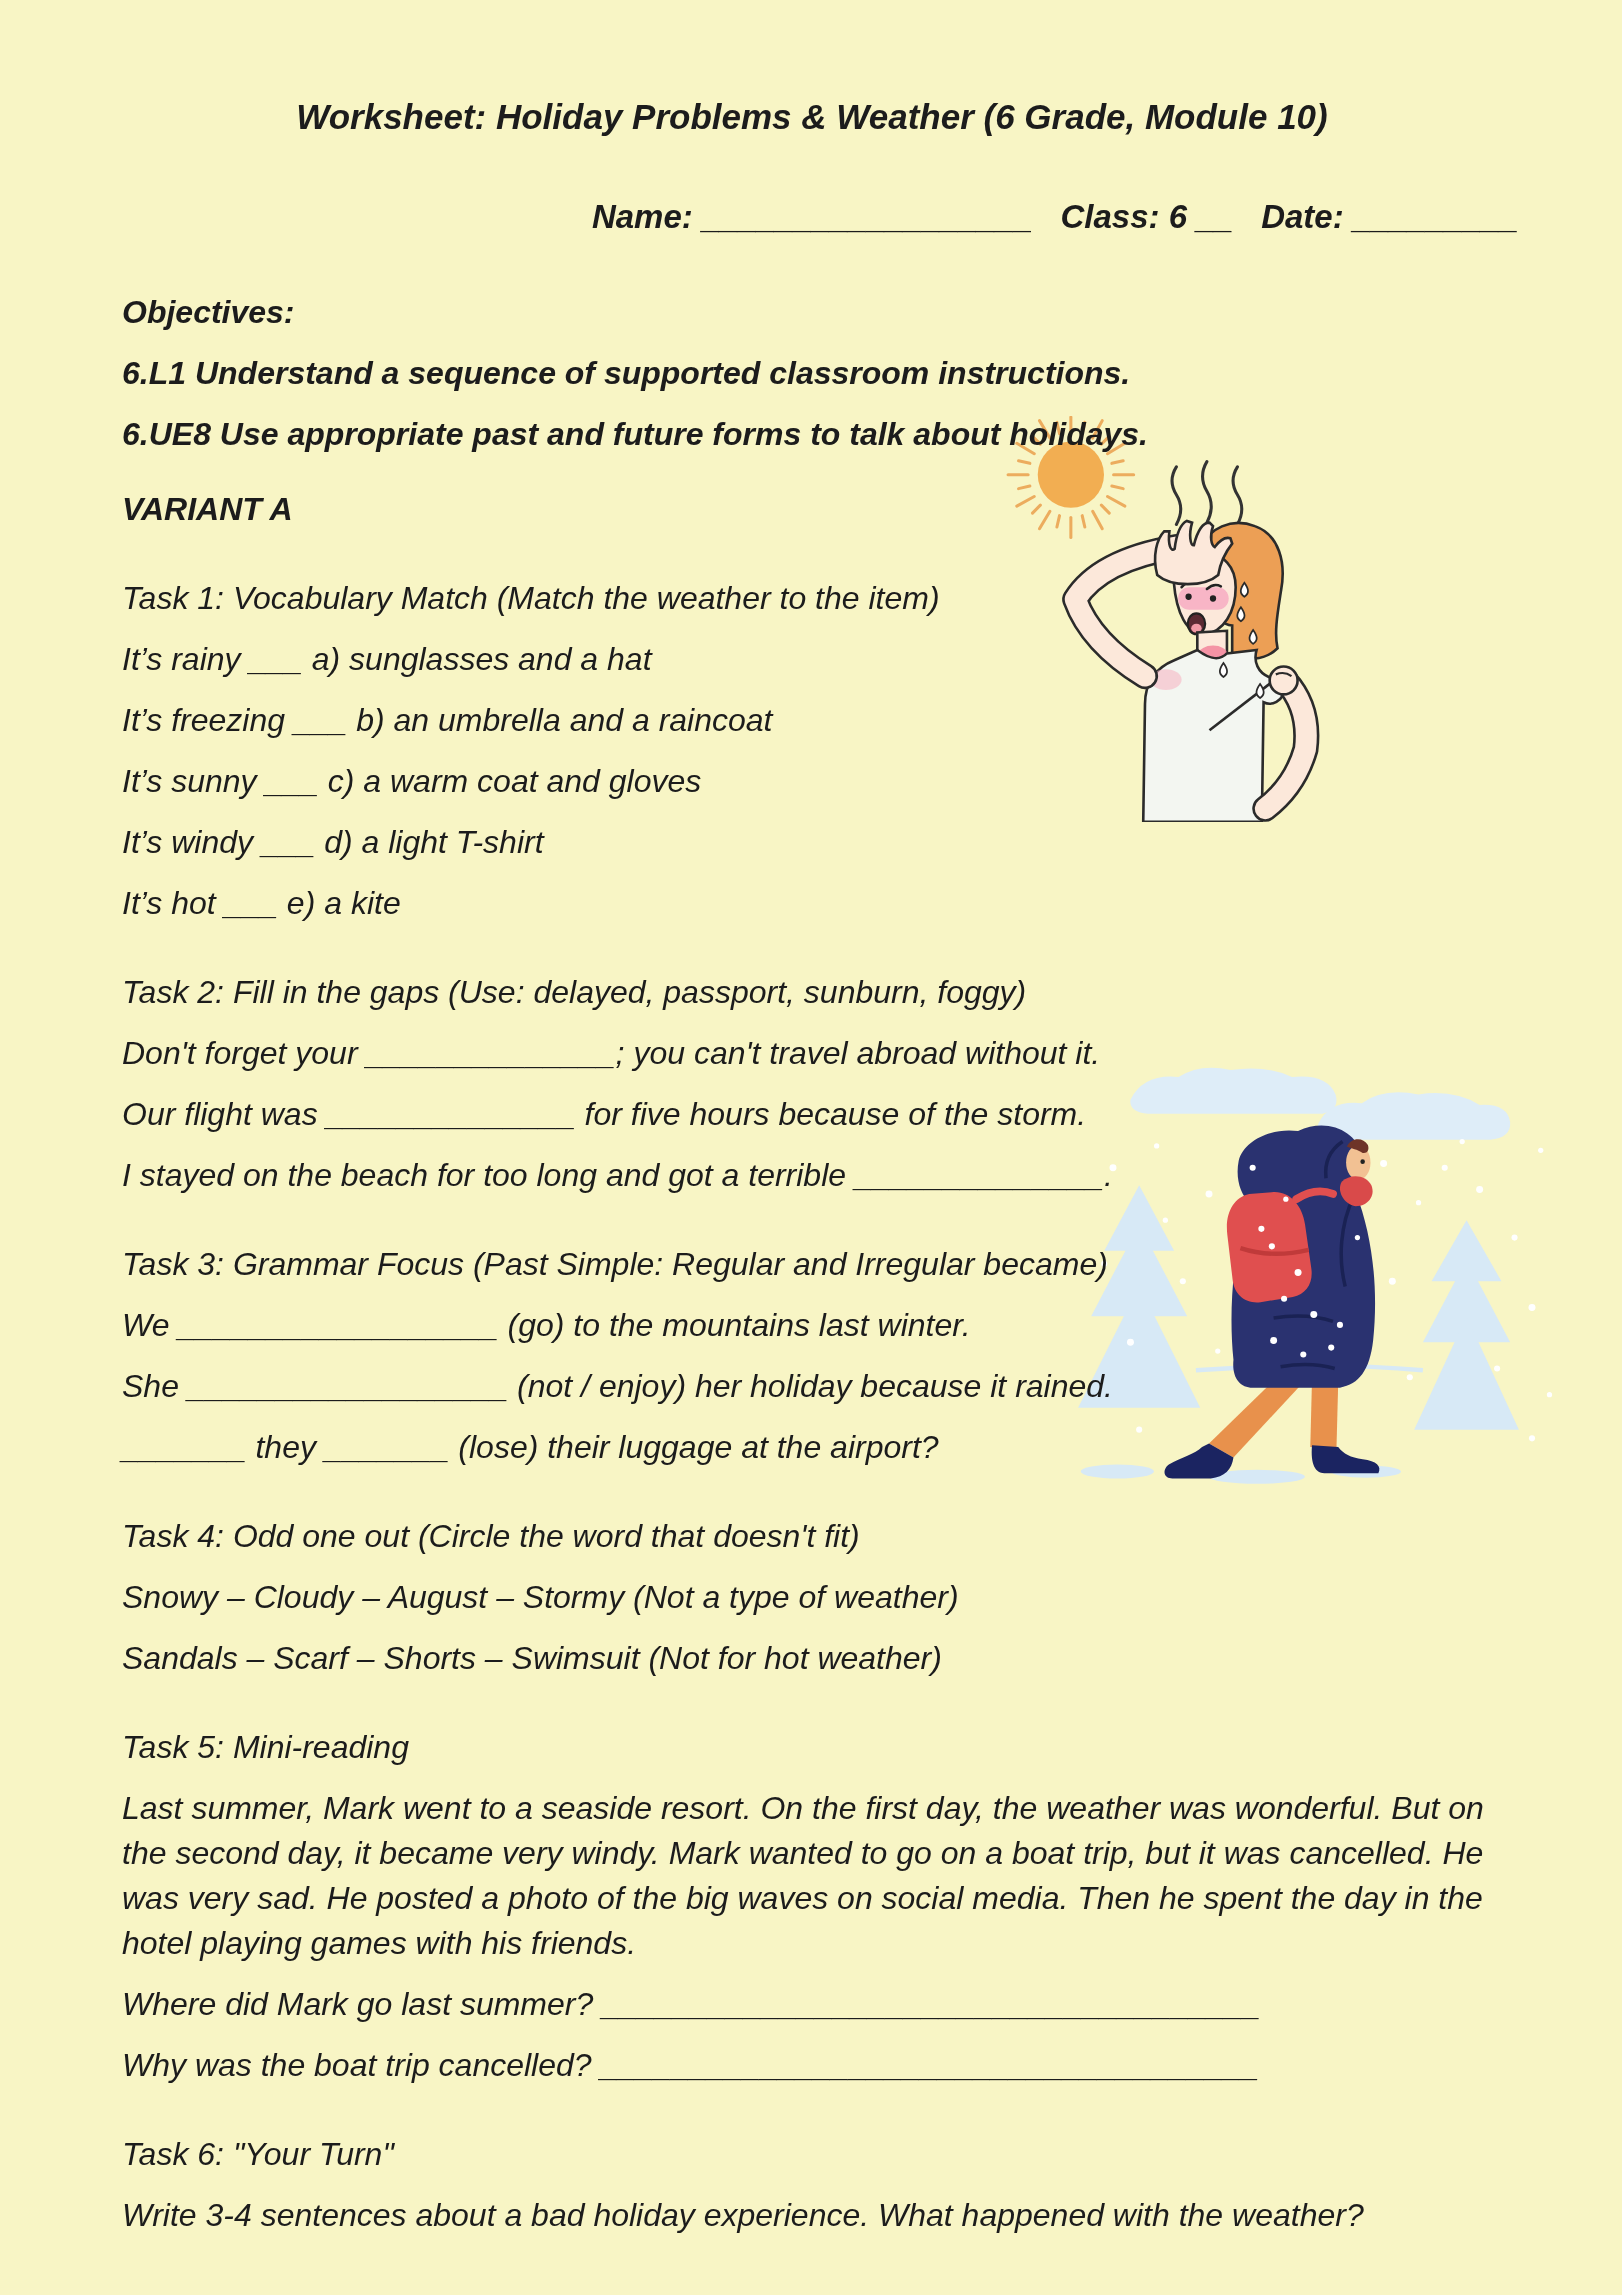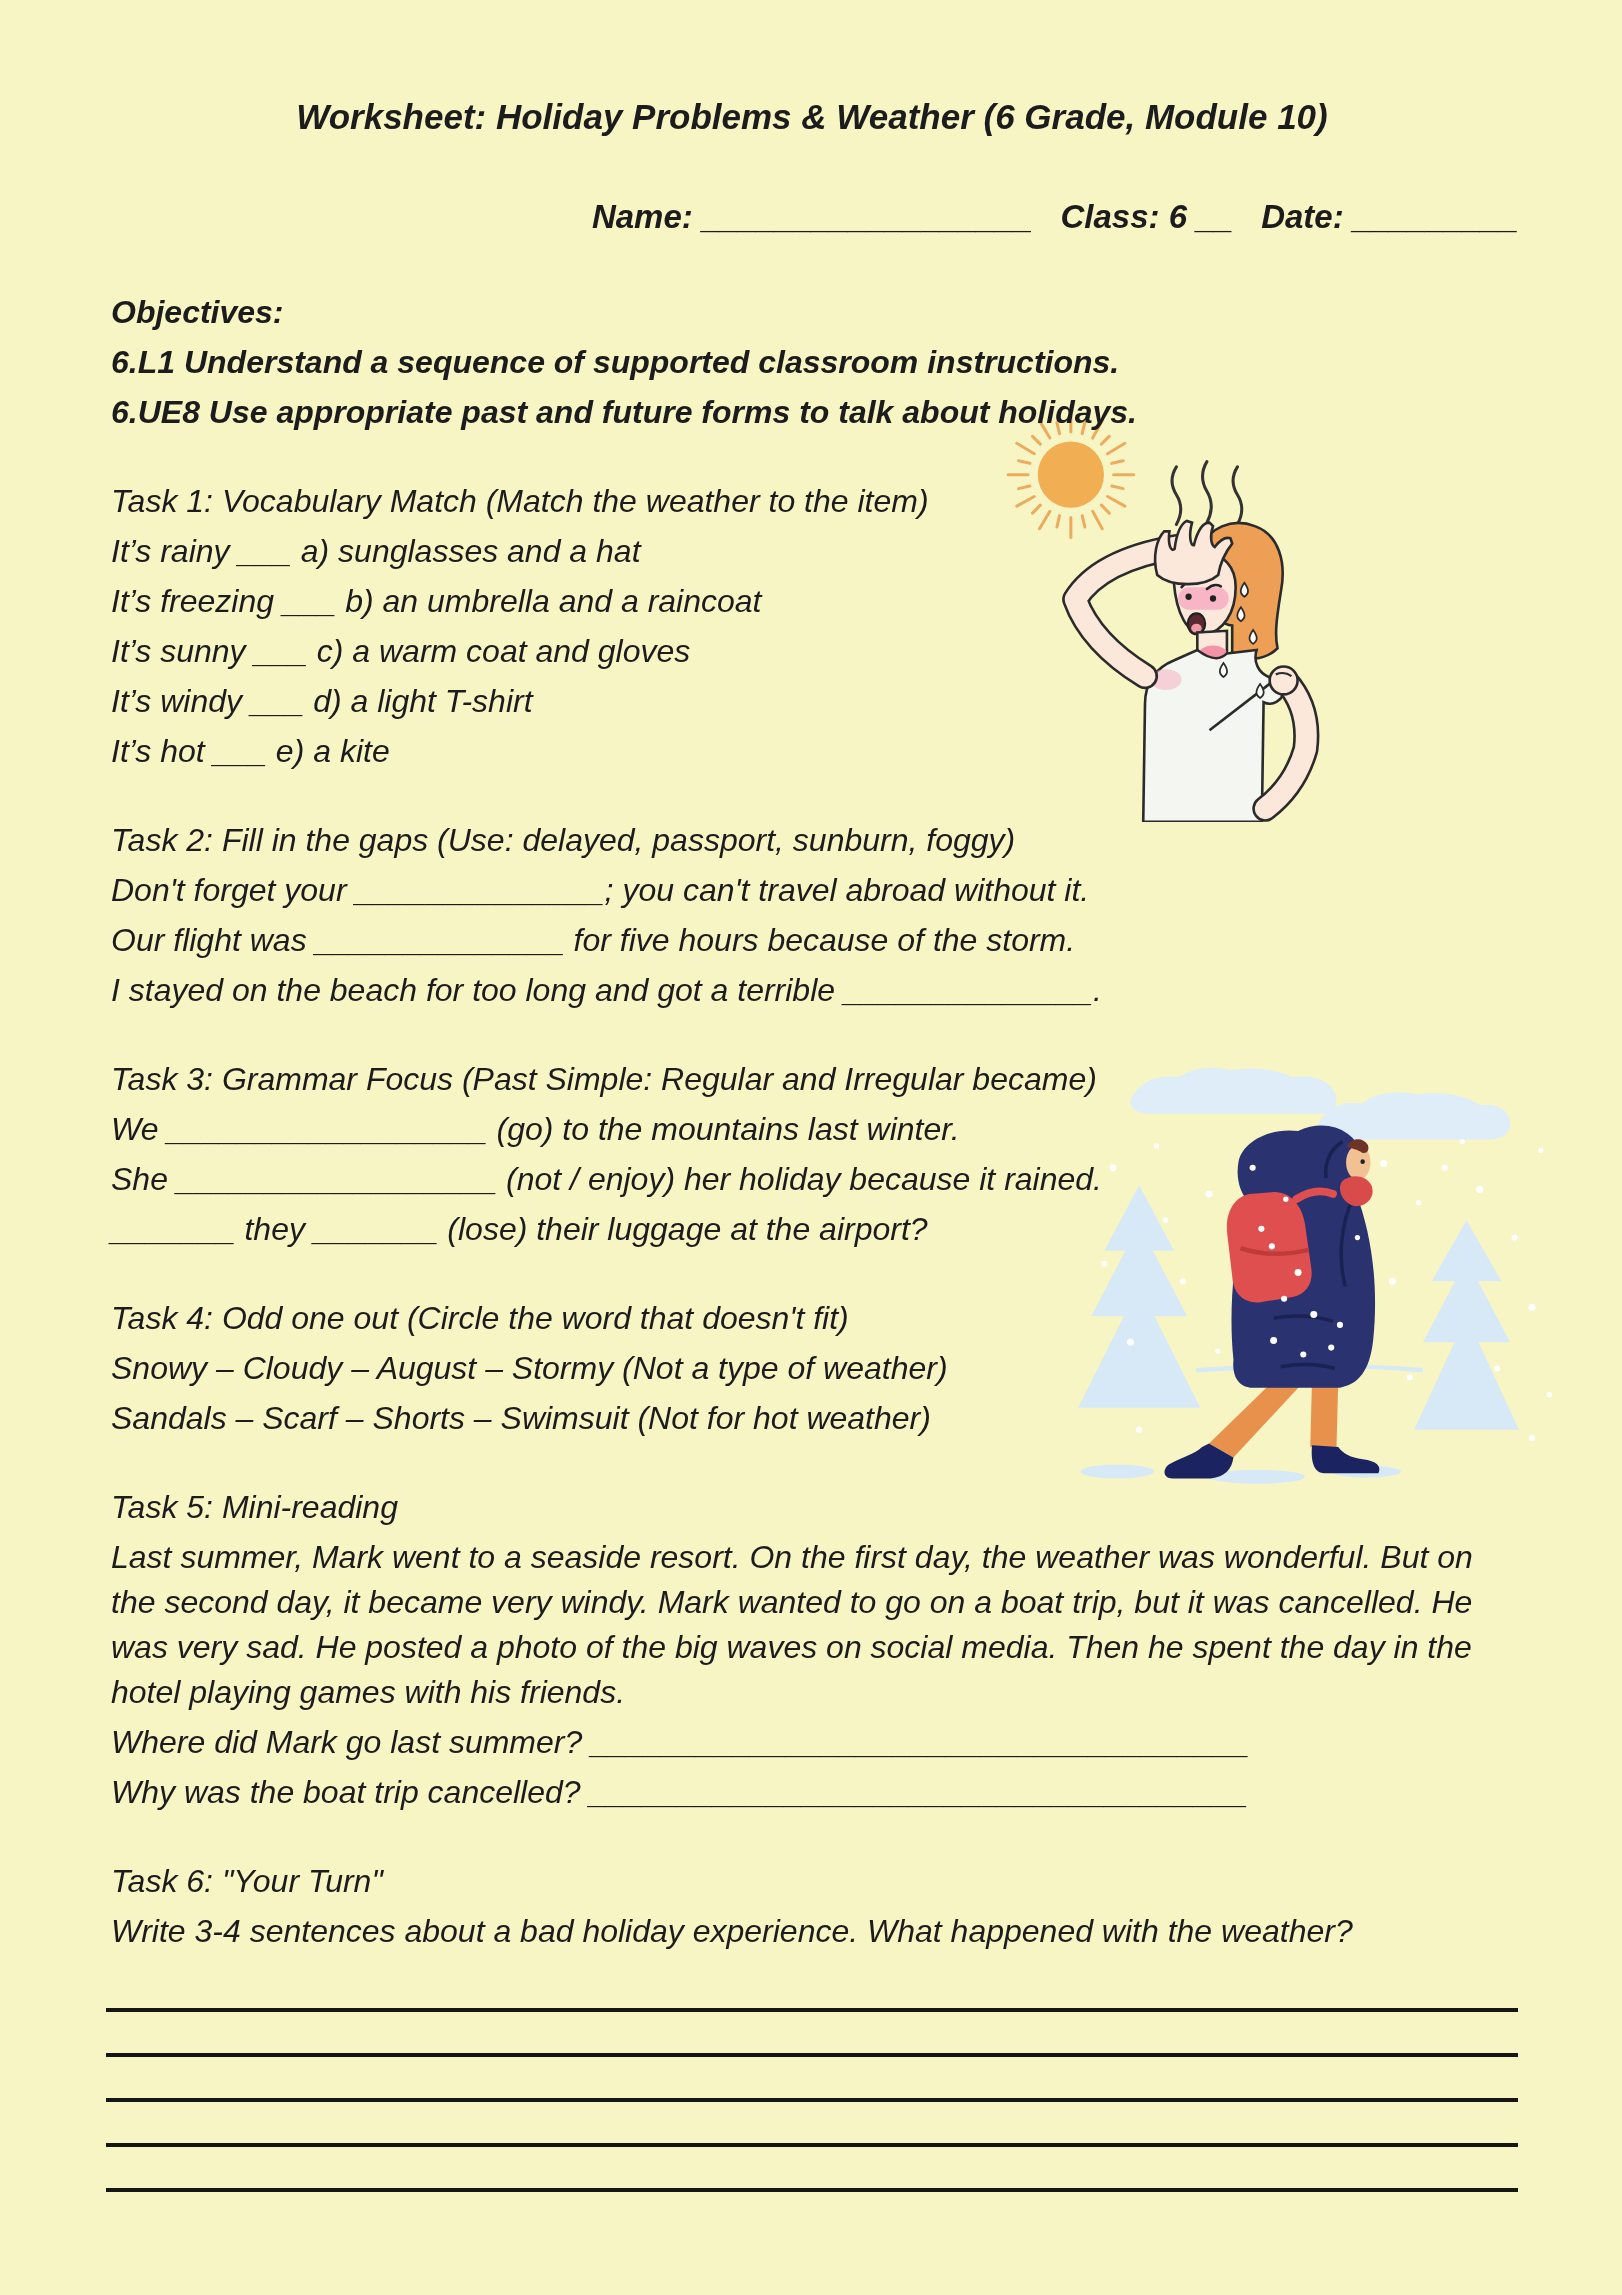--- a/index.html
+++ b/index.html
@@ -8,21 +8,21 @@
     background:#F8F5C5;
     font-family:"Liberation Sans", sans-serif;
     color:#1C1C1C;
     position:relative;overflow:hidden;
   }
   .page{position:relative;width:1623px;height:2295px;}
   .illu{position:absolute;z-index:1;}
   .illu-hot{left:995px;top:393px;}
   .illu-winter{left:1078px;top:1040px;}
   .content{position:relative;z-index:2;padding:0 105px 0 106px;font-style:italic;}
-  p{margin:5px;}
+  p{margin:16px;}
   .title{
     font-size:35px;font-weight:bold;line-height:42px;
     text-align:center;padding-top:73px;
   }
   .name-row{
     margin-top:56px;font-size:33px;font-weight:bold;line-height:45px;
     text-align:right;white-space:nowrap;
   }
   .name-row span{margin-left:19px;}
   .name-row span:first-child{margin-left:0;}
@@ -209,20 +209,21 @@
       <span>Class: 6 __</span>
       <span>Date: _________</span>
     </div>
 
     <div class="objectives">
       <p>Objectives:</p>
       <p>6.L1 Understand a sequence of supported classroom instructions.</p>
       <p>6.UE8 Use appropriate past and future forms to talk about holidays.</p>
     </div>
 
+    <p class="variant">VARIANT A</p>
 
     <section class="task">
       <p>Task 1: Vocabulary Match (Match the weather to the item)</p>
       <p>It’s rainy ___ a) sunglasses and a hat</p>
       <p>It’s freezing ___ b) an umbrella and a raincoat</p>
       <p>It’s sunny ___ c) a warm coat and gloves</p>
       <p>It’s windy ___ d) a light T-shirt</p>
       <p>It’s hot ___ e) a kite</p>
     </section>
 

